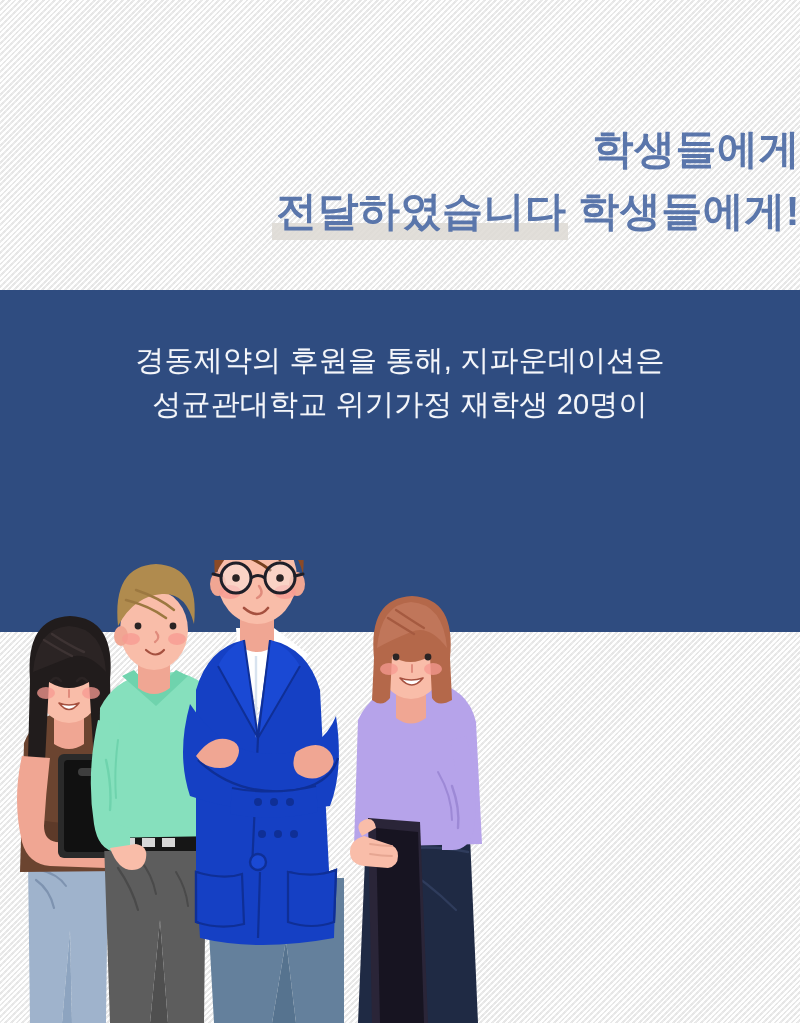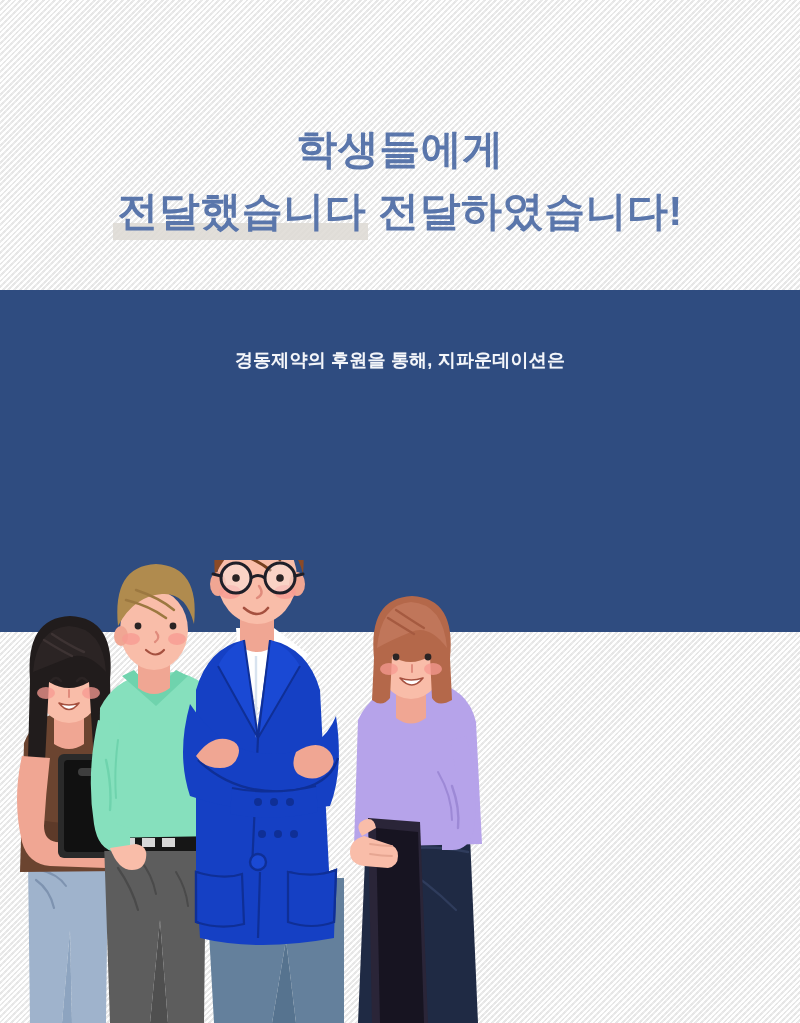--- a/index.html
+++ b/index.html
@@ -29,21 +29,21 @@
         rgba(233,233,233,0.45) 3px,
         rgba(233,233,233,0.45) 6px);
   }
 
   
   .heading-block {
     position: absolute;
     top: 118px;
     left: 0;
     width: 800px;
-    text-align: center;
+    text-align: right;
     z-index: 5;
   }
   .heading-line {
     position: relative;
     display: block;
     color: #5a76ab;
     font-size: 41px;
     line-height: 62px;
     font-weight: 700;
     letter-spacing: 0.5px;
@@ -80,23 +80,23 @@
     top: 48px;
     left: 0;
     width: 800px;
     text-align: center;
     z-index: 3;
   }
   .navy-line {
     position: relative;
     display: block;
     color: #f4f6fa;
-    font-size: 18px;
+    font-size: 29px;
     line-height: 44px;
-    font-weight: 700;
+    font-weight: 400;
     letter-spacing: 0.2px;
     white-space: nowrap;
     text-shadow: 0 0 1px rgba(255,255,255,0.25);
   }
   .navy-line .hl2 {
     position: relative;
     display: inline-block;
   }
   .navy-line .hl2::before {
     content: "";
@@ -123,27 +123,28 @@
 </head>
 <body>
 
 <div id="poster">
 
   <div class="heading-block">
     <span class="heading-line">
       <span>학생들에게</span>
     </span>
     <span class="heading-line">
-      <span class="hl">전달했습니다</span><span> 전달하였습니다!</span>
+      <span class="hl">전달하였습니다</span><span> 학생들에게!</span>
     </span>
   </div>
 
   <div class="navy-panel">
     <div class="navy-text">
       <span class="navy-line">경동제약의 후원을 통해, 지파운데이션은</span>
+      <span class="navy-line">성균관대학교 위기가정 재학생 20명이</span>
     </div>
   </div>
 
   <div class="illustration">
     <svg width="800" height="463" viewBox="0 0 800 463" xmlns="http://www.w3.org/2000/svg">
 
       <g>
 
         <path d="M28 300 L108 300 L106 463 L72 463 L70 370 L62 463 L30 463 Z" fill="#9fb3cc"></path>
         <path d="M70 370 L72 463 L62 463 Z" fill="#8da4c0"></path>

